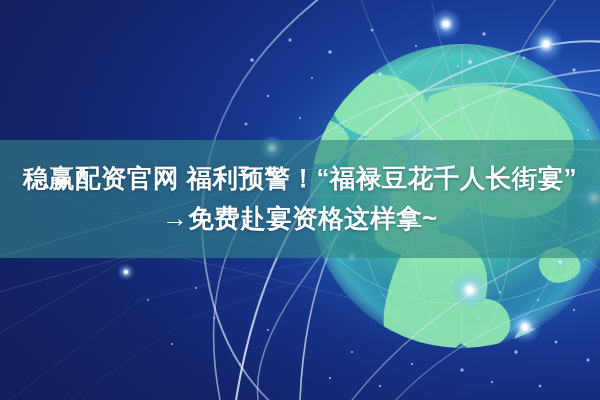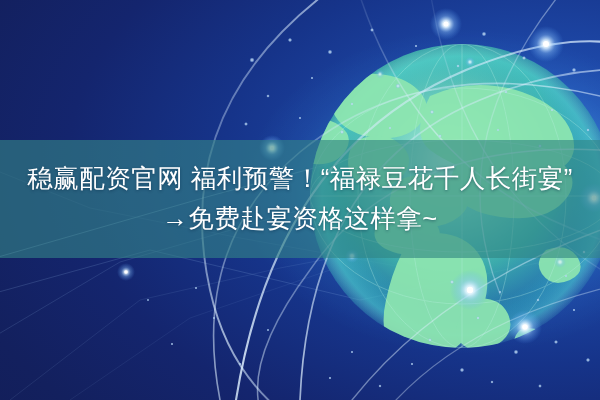--- a/index.html
+++ b/index.html
@@ -26,21 +26,21 @@
   
   #text-band{
     position:absolute;left:0;top:140px;width:600px;height:118px;
     background:rgba(54,132,130,0.62);
     backdrop-filter:saturate(1.1);
   }
   #headline{
     position:absolute;left:0;top:140px;width:600px;height:116px;
     display:flex;flex-direction:column;justify-content:center;align-items:center;
     text-align:center;color:#ffffff;
-    font-weight:400;letter-spacing:0.5px;
+    font-weight:700;letter-spacing:0.5px;
     text-shadow:0 1px 3px rgba(0,30,60,0.45);
   }
   .hl-line{white-space:nowrap;}
   #hl-line1{font-size:25.5px;line-height:40px;}
   #hl-line2{font-size:25.5px;line-height:40px;}
 </style>
 </head>
 <body>
 
 <div id="stage">

